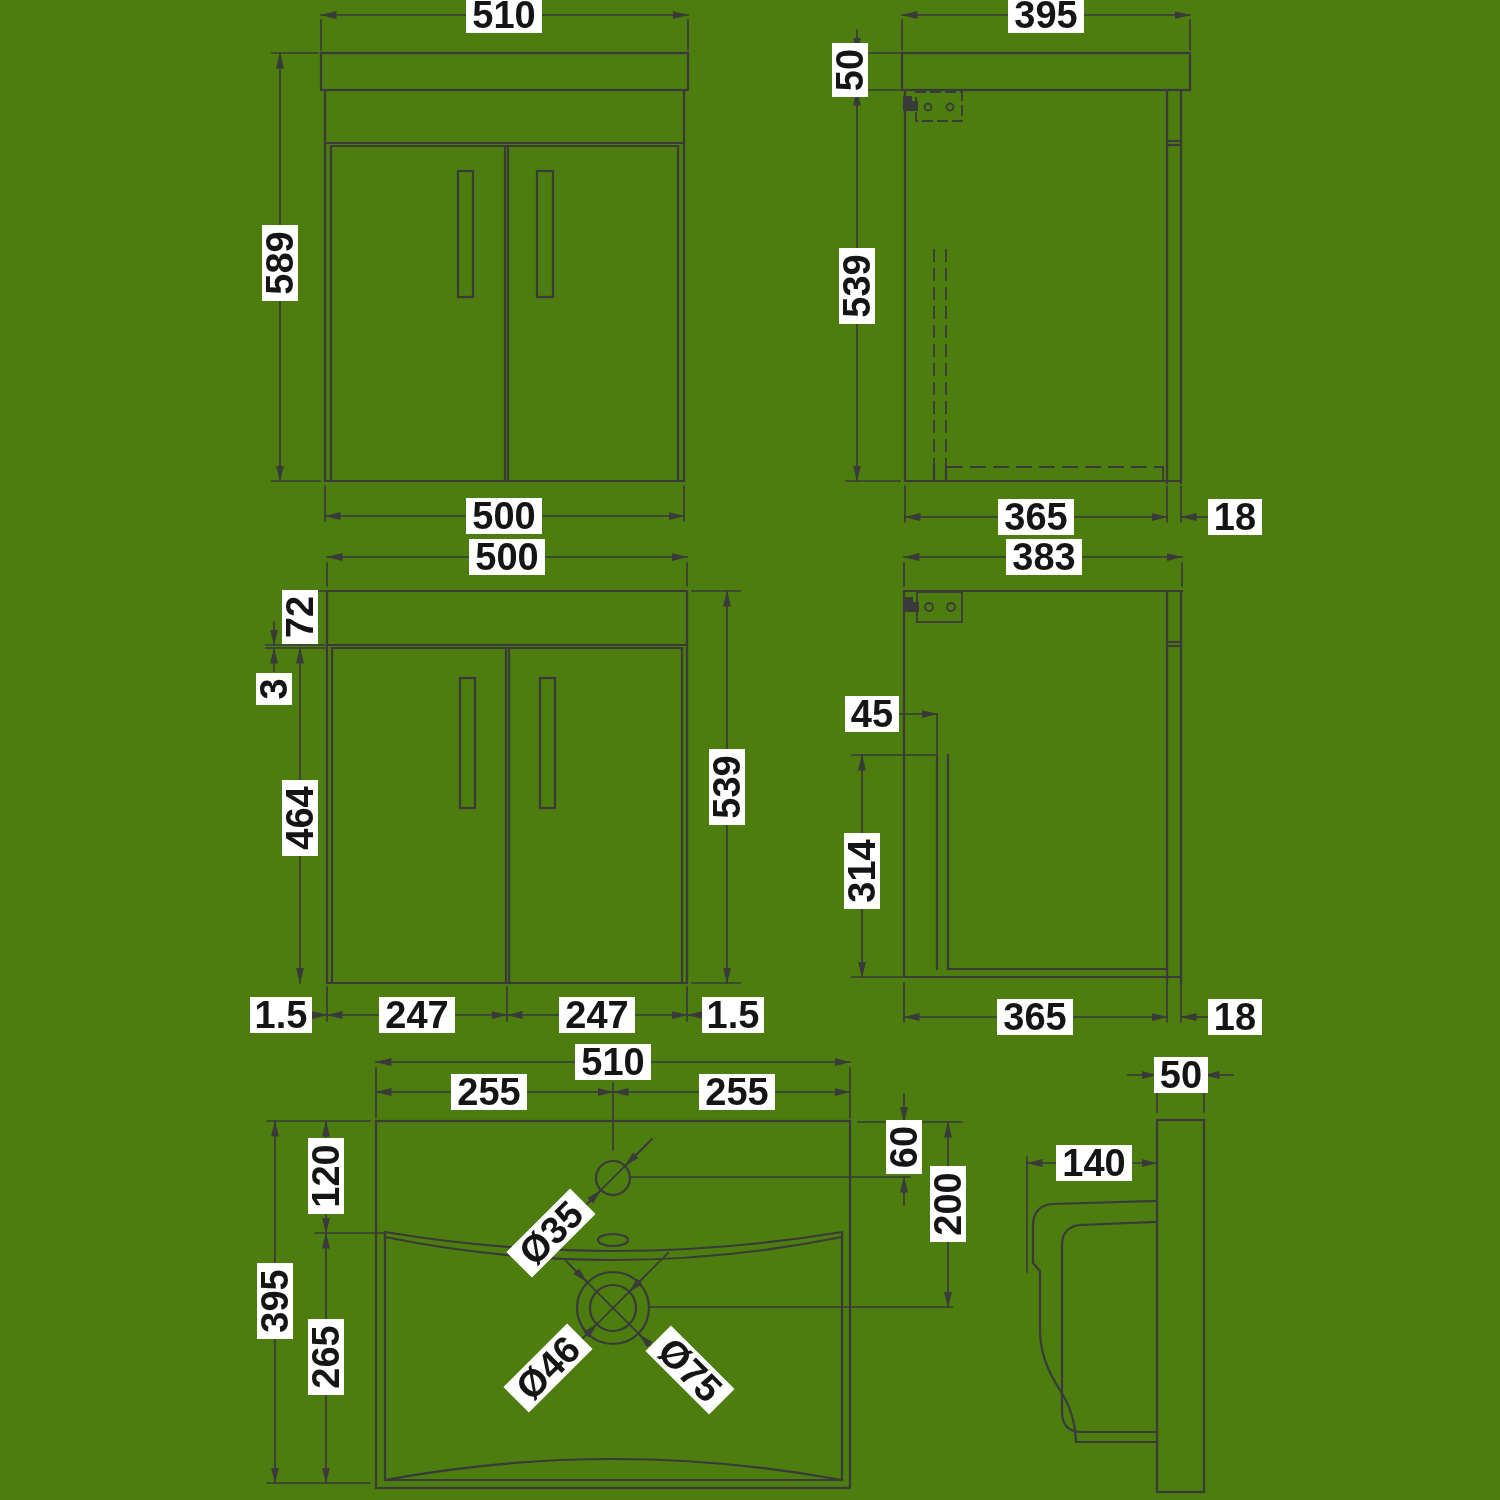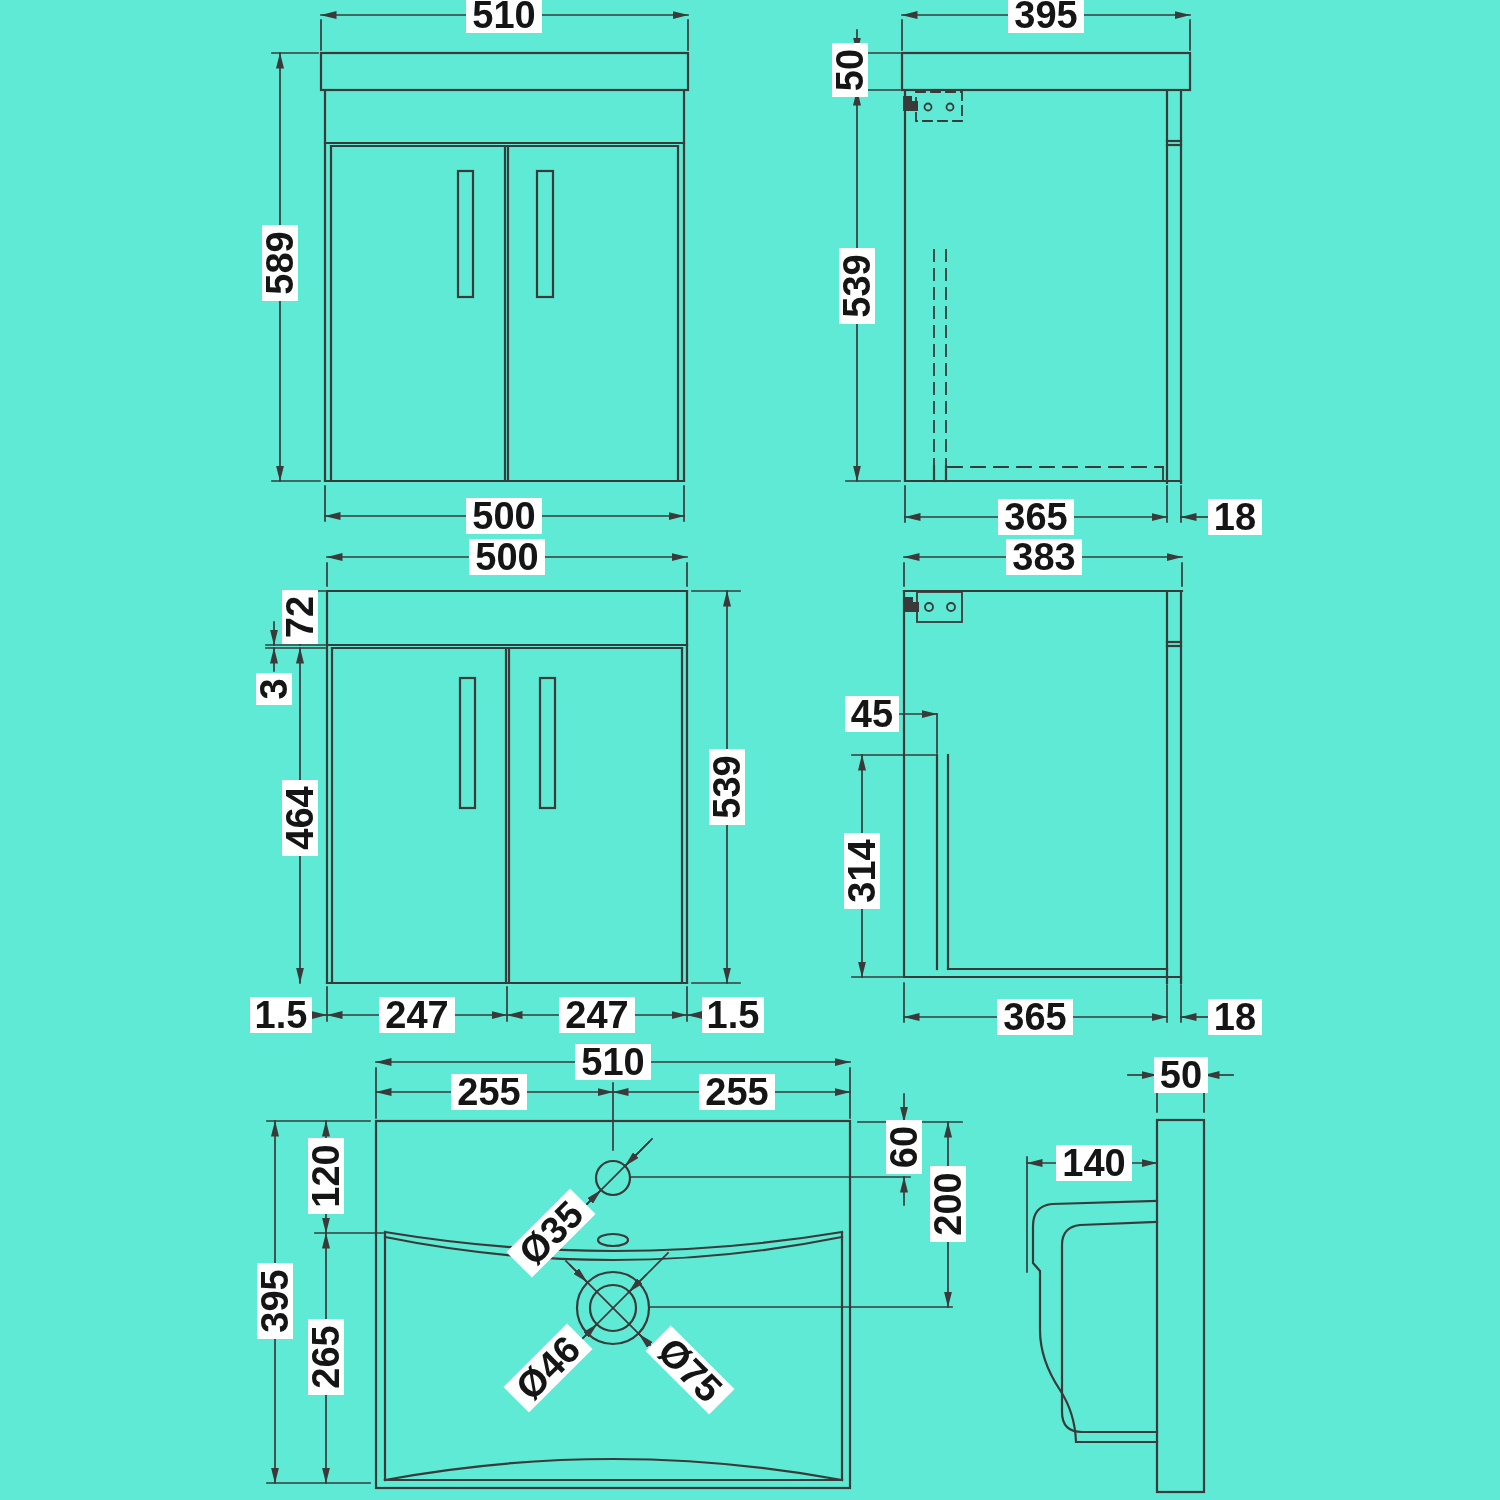--- a/index.html
+++ b/index.html
@@ -1,16 +1,16 @@
 <!DOCTYPE html>
 <html><head>
 <meta charset="utf-8">
 <style>
   html,body{margin:0;padding:0;background:#ffffff;}
-  .canvas{position:relative;width:1500px;height:1500px;background:#5eead4;overflow:hidden;
+  .canvas{position:relative;width:1500px;height:1500px;background:#4d7c0f;overflow:hidden;
           font-family:"Liberation Sans", sans-serif;}
   svg text{font-family:"Liberation Sans", sans-serif;font-weight:700;font-size:38px;fill:#151515;}
   svg .dimtxt{text-anchor:middle;dominant-baseline:central;}
 </style>
 </head>
 <body>
 
 <div class="canvas">
 <svg width="1500" height="1500" viewBox="0 0 1500 1500">
   <defs>

